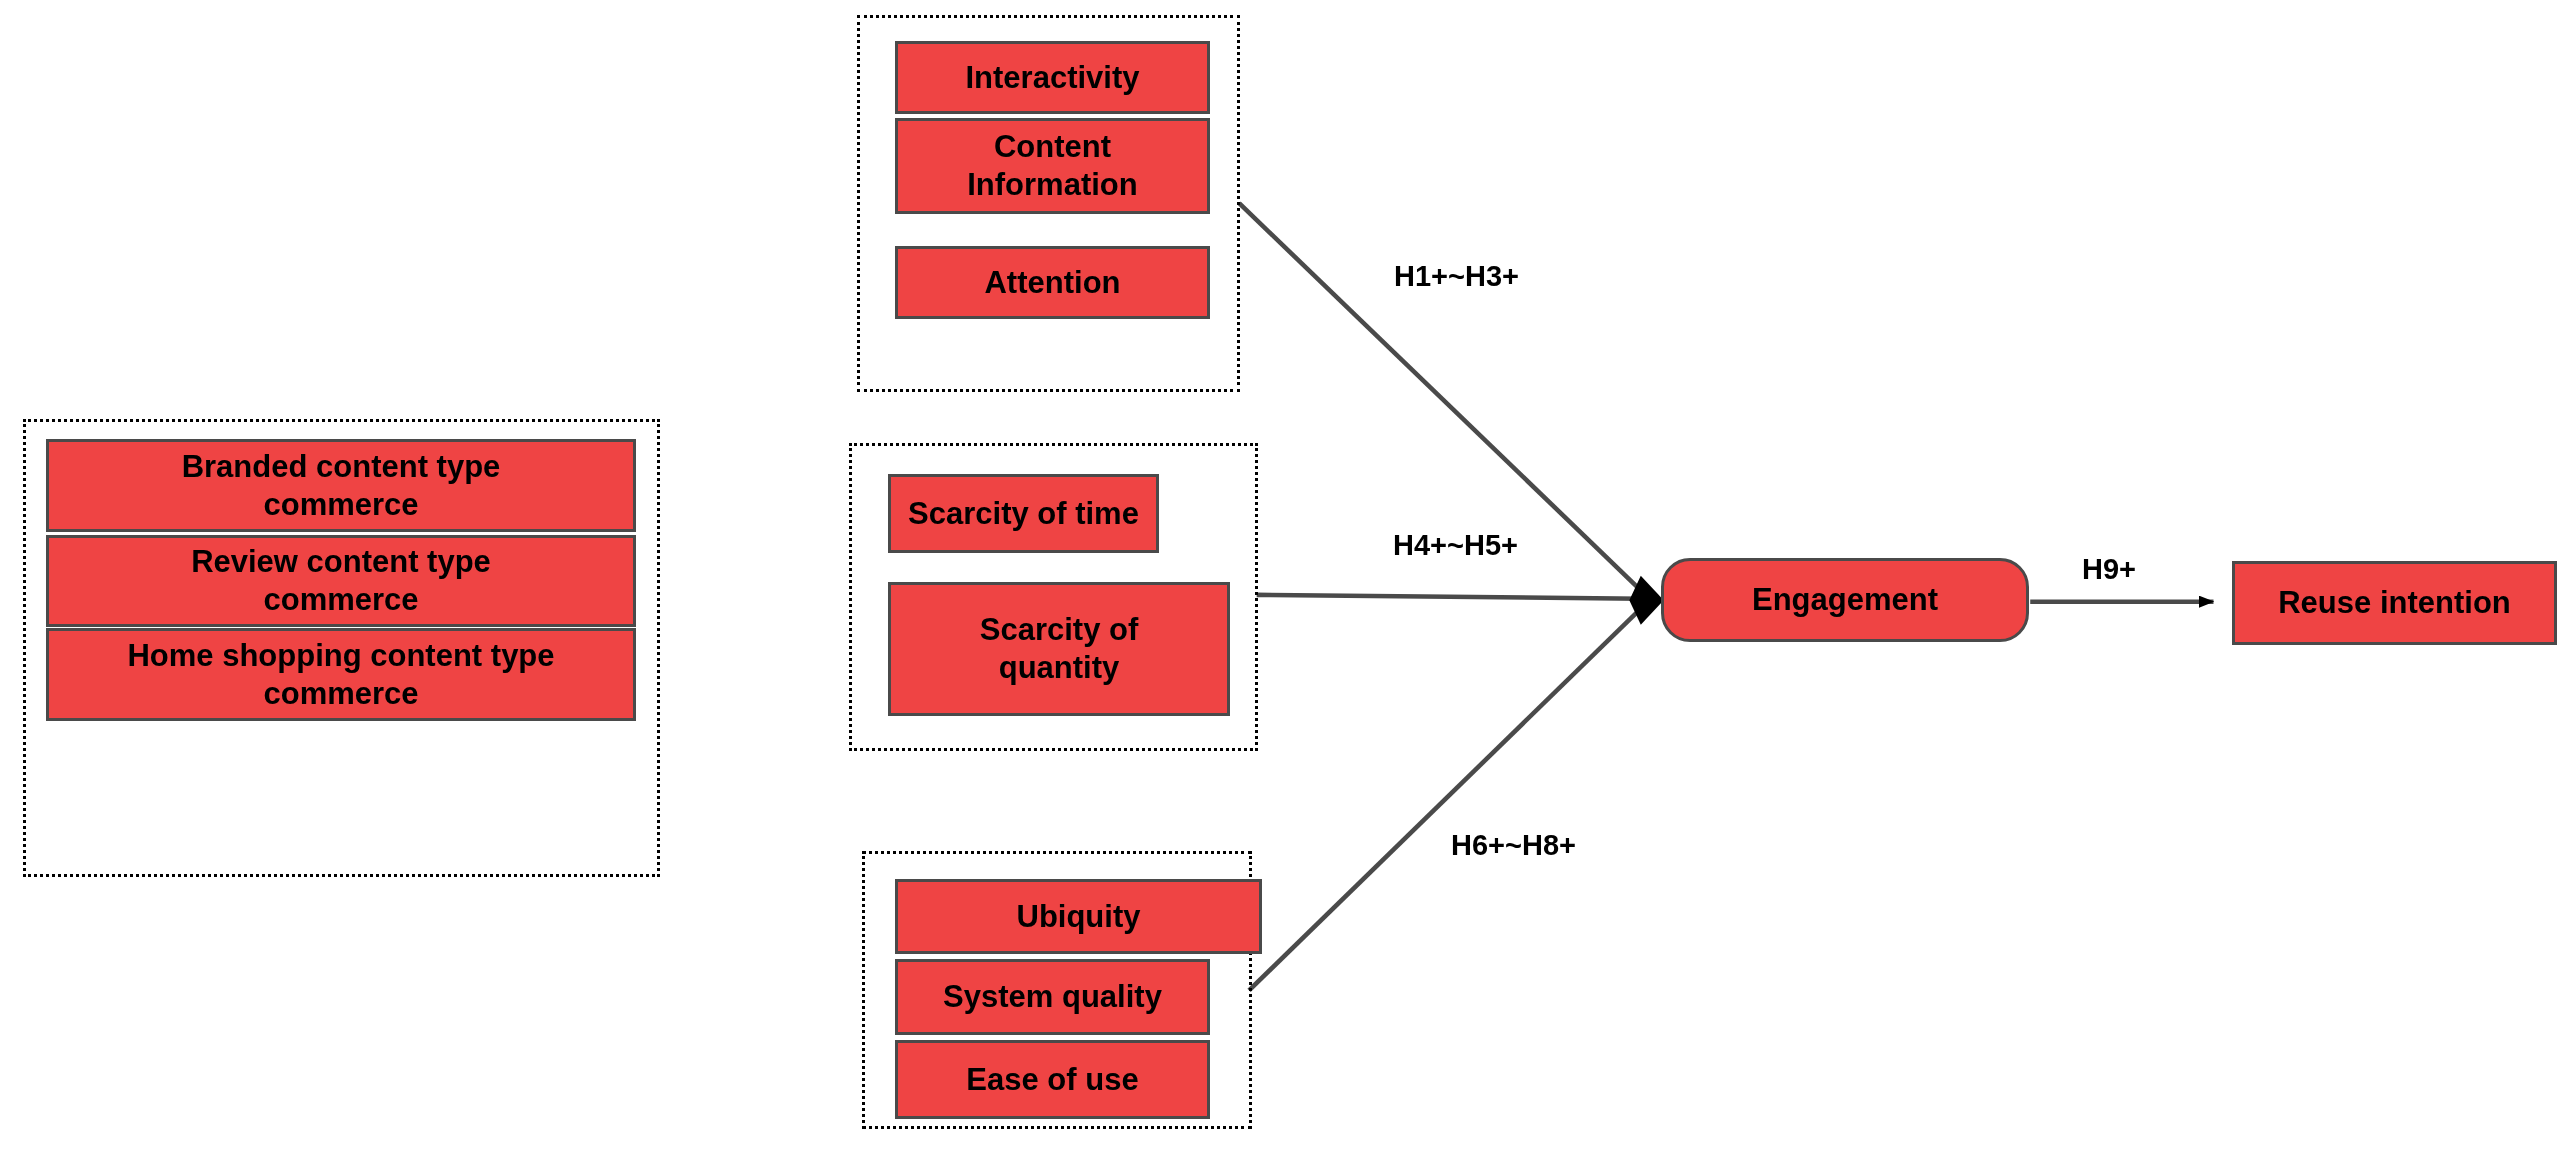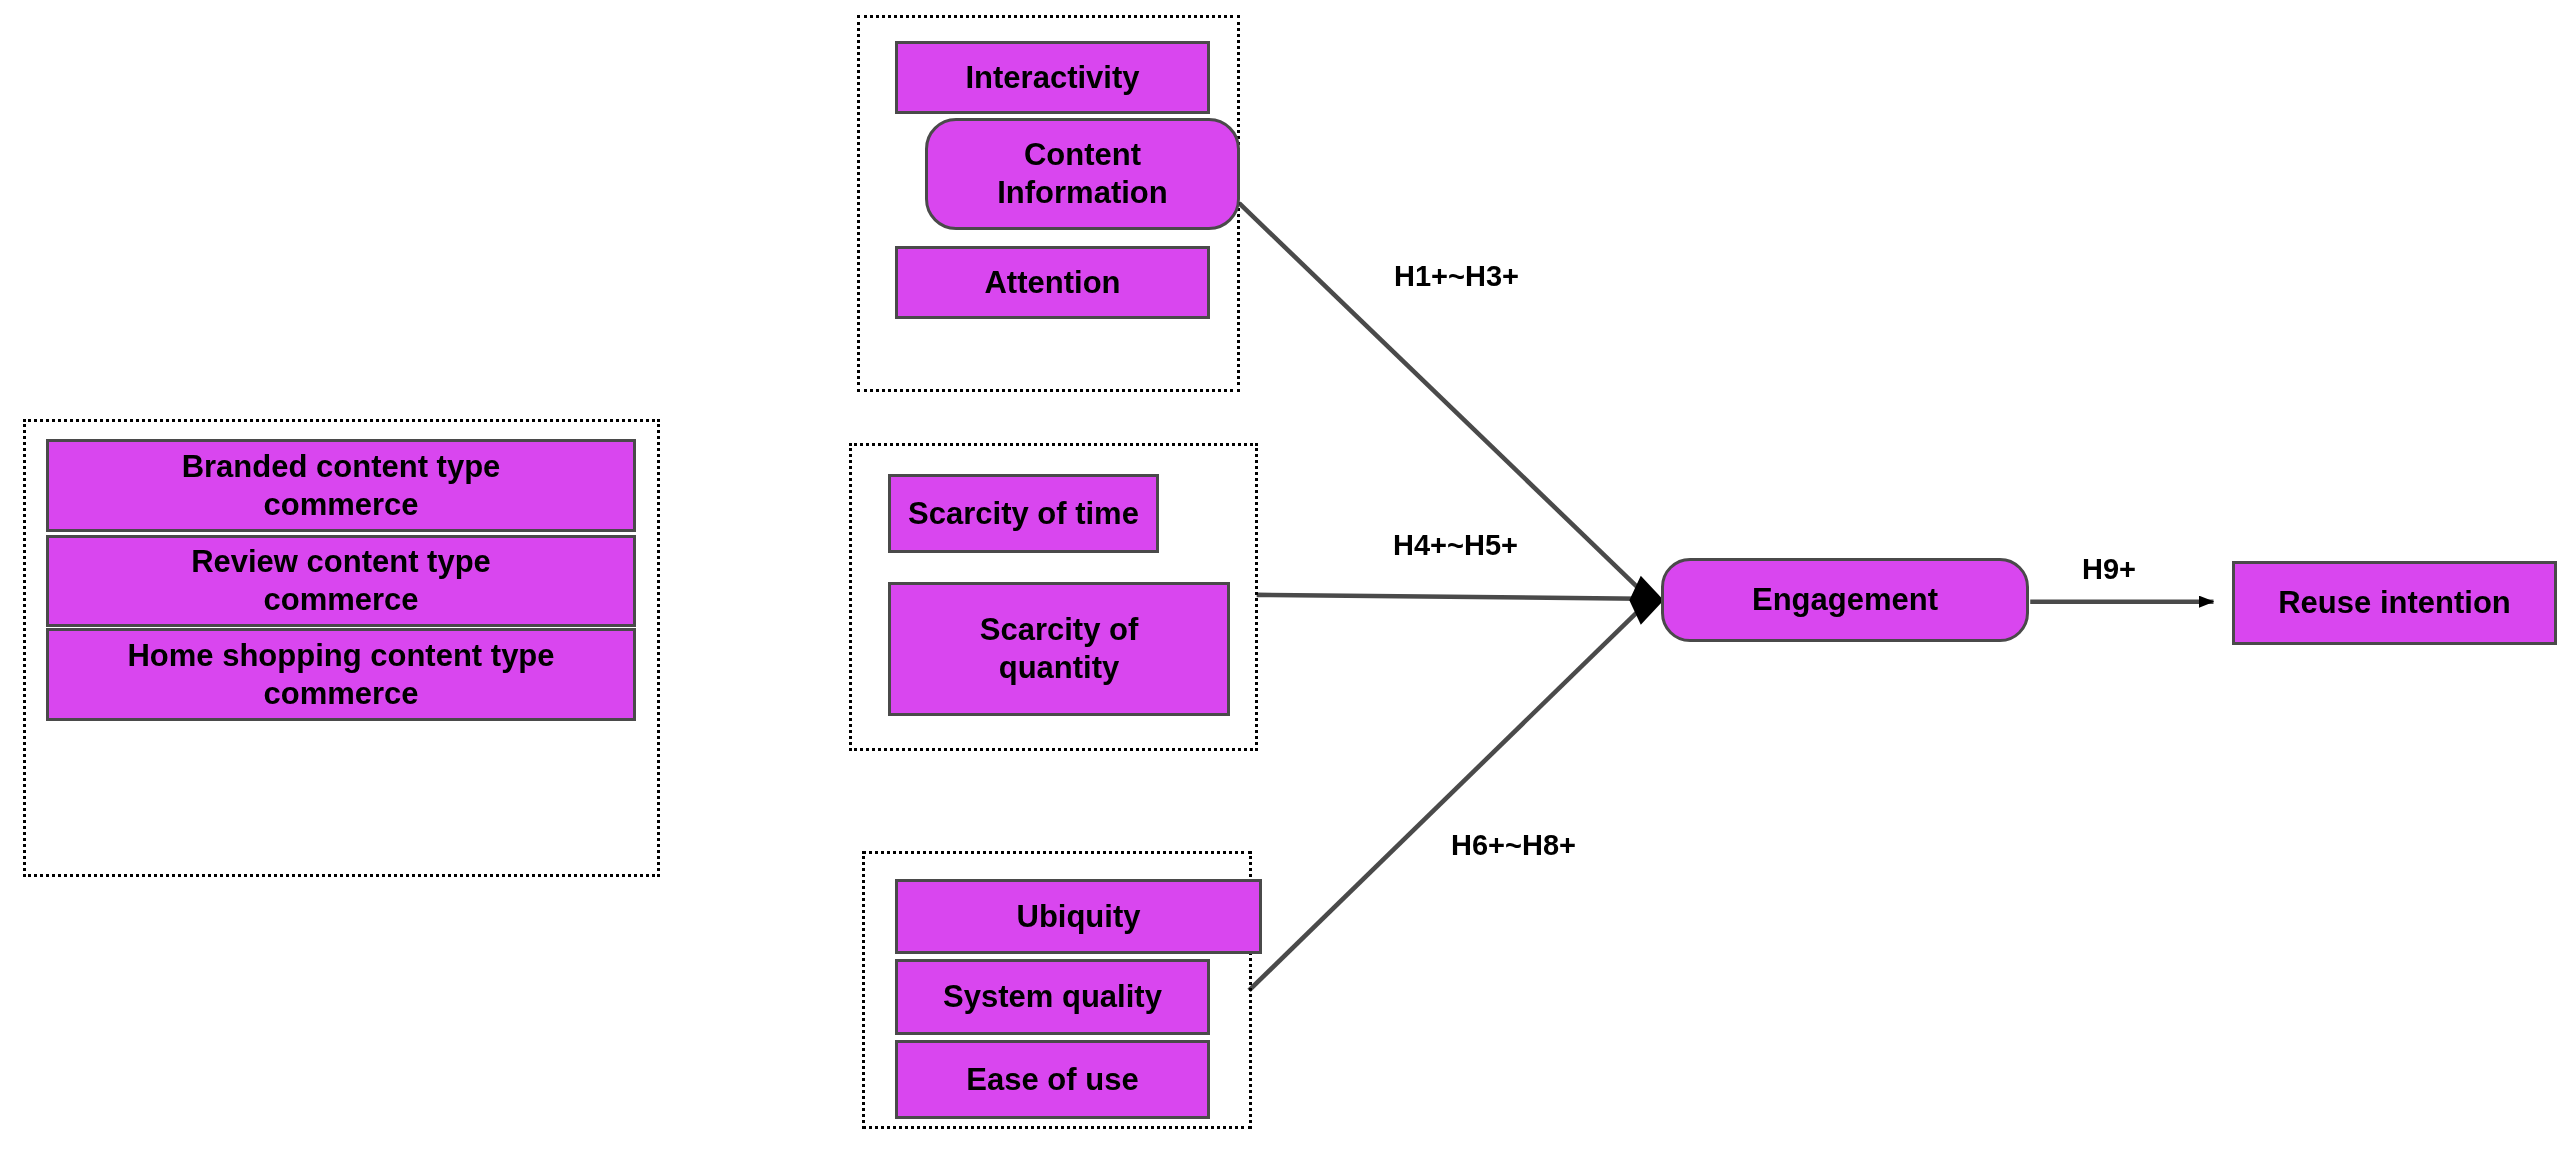--- a/index.html
+++ b/index.html
@@ -23,21 +23,21 @@
     position: absolute;
     border: 3.1px dotted #000000;
     box-sizing: border-box;
     background: transparent;
   }
   
   .box {
     position: absolute;
     box-sizing: border-box;
     border: 3.1px solid #4a4a4a;
-    background: #d946ef;
+    background: #ef4444;
     display: flex;
     align-items: center;
     justify-content: center;
     text-align: center;
     font-weight: bold;
     color: #000000;
     line-height: 1.22;
     padding: 1.5px 6.1px;
   }
   .box-label {
@@ -100,21 +100,21 @@
   <div class="box" style="left:46px; top:628px; width:590px; height:93px; font-size:31px;">
     <span class="box-label">Home shopping content type
 commerce</span>
   </div>
 
   <div class="group" style="left:857px; top:15.3px; width:383px; height:377px;">
   </div>
   <div class="box" style="left:895px; top:41px; width:315px; height:73px; font-size:31px;">
     <span class="box-label">Interactivity</span>
   </div>
-  <div class="box" style="left:925px; top:118px; width:315px; height:112px; font-size:31px;border-radius:31px;">
+  <div class="box" style="left:895px; top:118px; width:315px; height:96px; font-size:31px;">
     <span class="box-label">Content
 Information</span>
   </div>
   <div class="box" style="left:895px; top:246px; width:315px; height:73px; font-size:31px;text-align:center;">
     <span class="box-label">Attention</span>
   </div>
 
   <div class="group" style="left:849px; top:443px; width:409px; height:308px;">
   </div>
   <div class="box" style="left:888px; top:474px; width:271px; height:79px; font-size:31px;">

